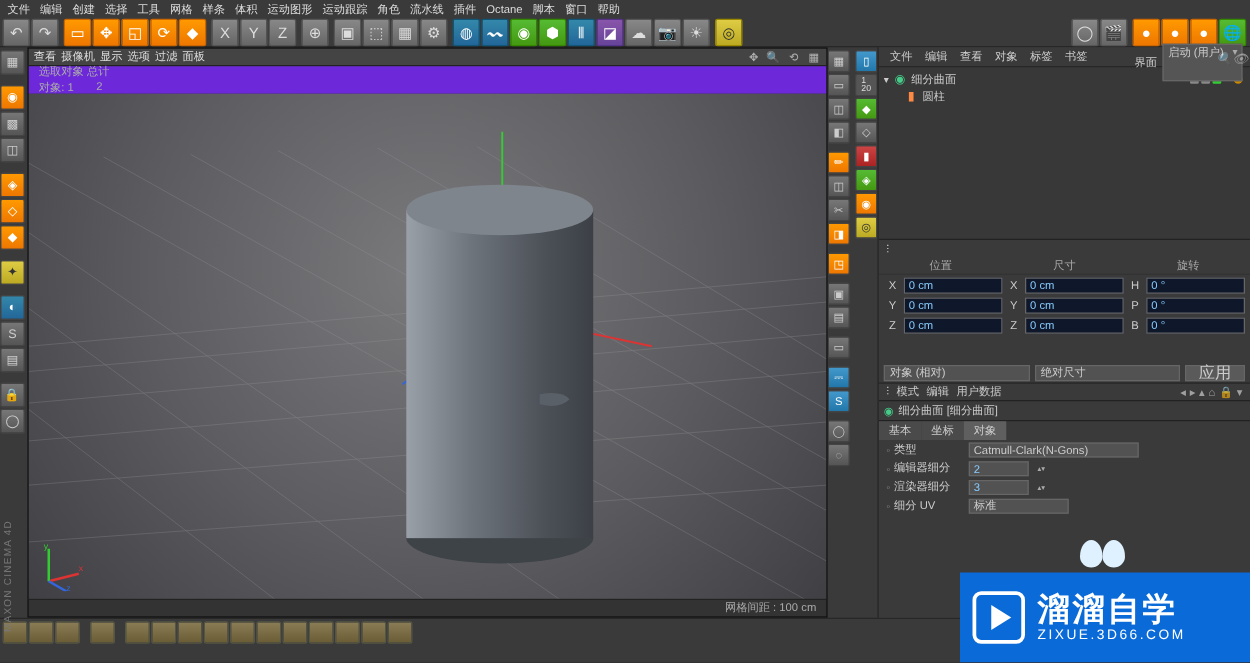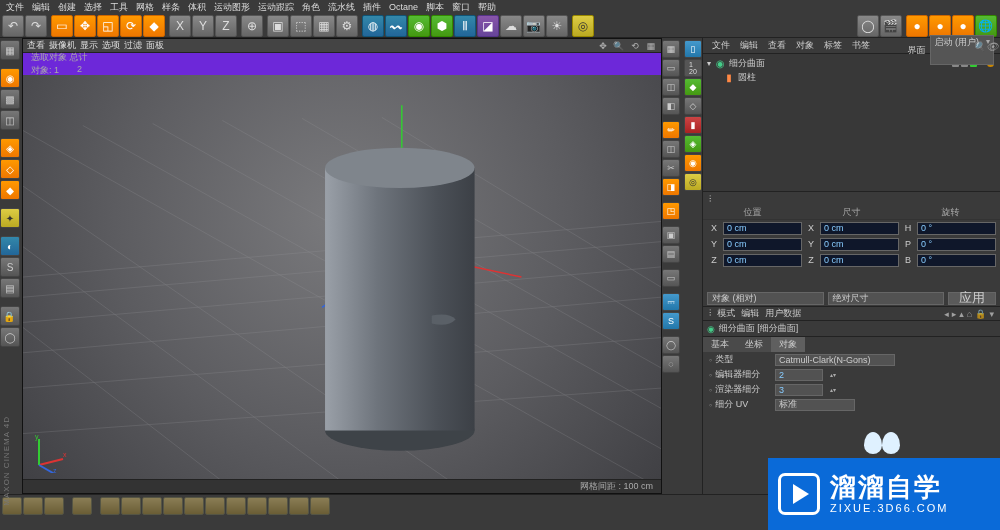--- a/index.html
+++ b/index.html
@@ -87,21 +87,21 @@
   .attr-title { display:flex; align-items:center; gap:4px; height:16px; padding:0 4px; font-size:9px; color:#ccc; border-bottom:1px solid #222;}
   .attr-subtabs { display:flex; gap:0; padding:0 0; height:15px;}
   .attr-subtabs span { font-size:9px; color:#ccc; padding:1px 8px; background:#4a4a4a; cursor:pointer;}
   .attr-subtabs span.active { background:#5f5f5f;}
   .attr-section-h { height:14px; display:flex; align-items:center; padding:0 4px; font-size:9px; color:#ddd; background:#444; margin-top:2px;}
   .attr-row { display:flex; align-items:center; height:15px; padding:0 6px; gap:6px; font-size:9px; color:#ccc;}
   .attr-row .lbl { width:60px; display:flex; align-items:center; gap:3px;}
   .attr-row .lbl::before { content:"◦"; color:#888;}
   .attr-row .fld { height:12px; background:#525252; border:1px solid #666; color:#8cf; font-size:9px; padding:0 3px; display:flex; align-items:center;}
   .attr-row .fld.num { width:48px;}
-  .attr-row .fld.dd { width:120px; color:#ccc;}
+  .attr-row .fld.dd { width:136px; color:#ccc;}
   .attr-row .spin { width:8px; height:12px; display:flex; flex-direction:column; justify-content:center; align-items:center; color:#aaa; font-size:6px;}
 
   
   .bottombar { height:22px; background:#3a3a3a; display:flex; align-items:center; padding:0 2px; gap:1px; border-top:1px solid #222;}
   .bottombar .b-btn { width:20px; height:18px; background:linear-gradient(#8a7d55,#6a5d35); border:1px solid #554; border-radius:2px; cursor:pointer;}
 
   .maxon { position:absolute; left:2px; bottom:24px; font-size:8px; color:#777; writing-mode:vertical-rl; transform:rotate(180deg); letter-spacing:1px;}
 
   
   .watermark { position:absolute; right:0; bottom:0; width:232px; height:72px; background:#0a6ad8; display:flex; align-items:center; gap:10px; padding:0 10px; z-index:50;}

